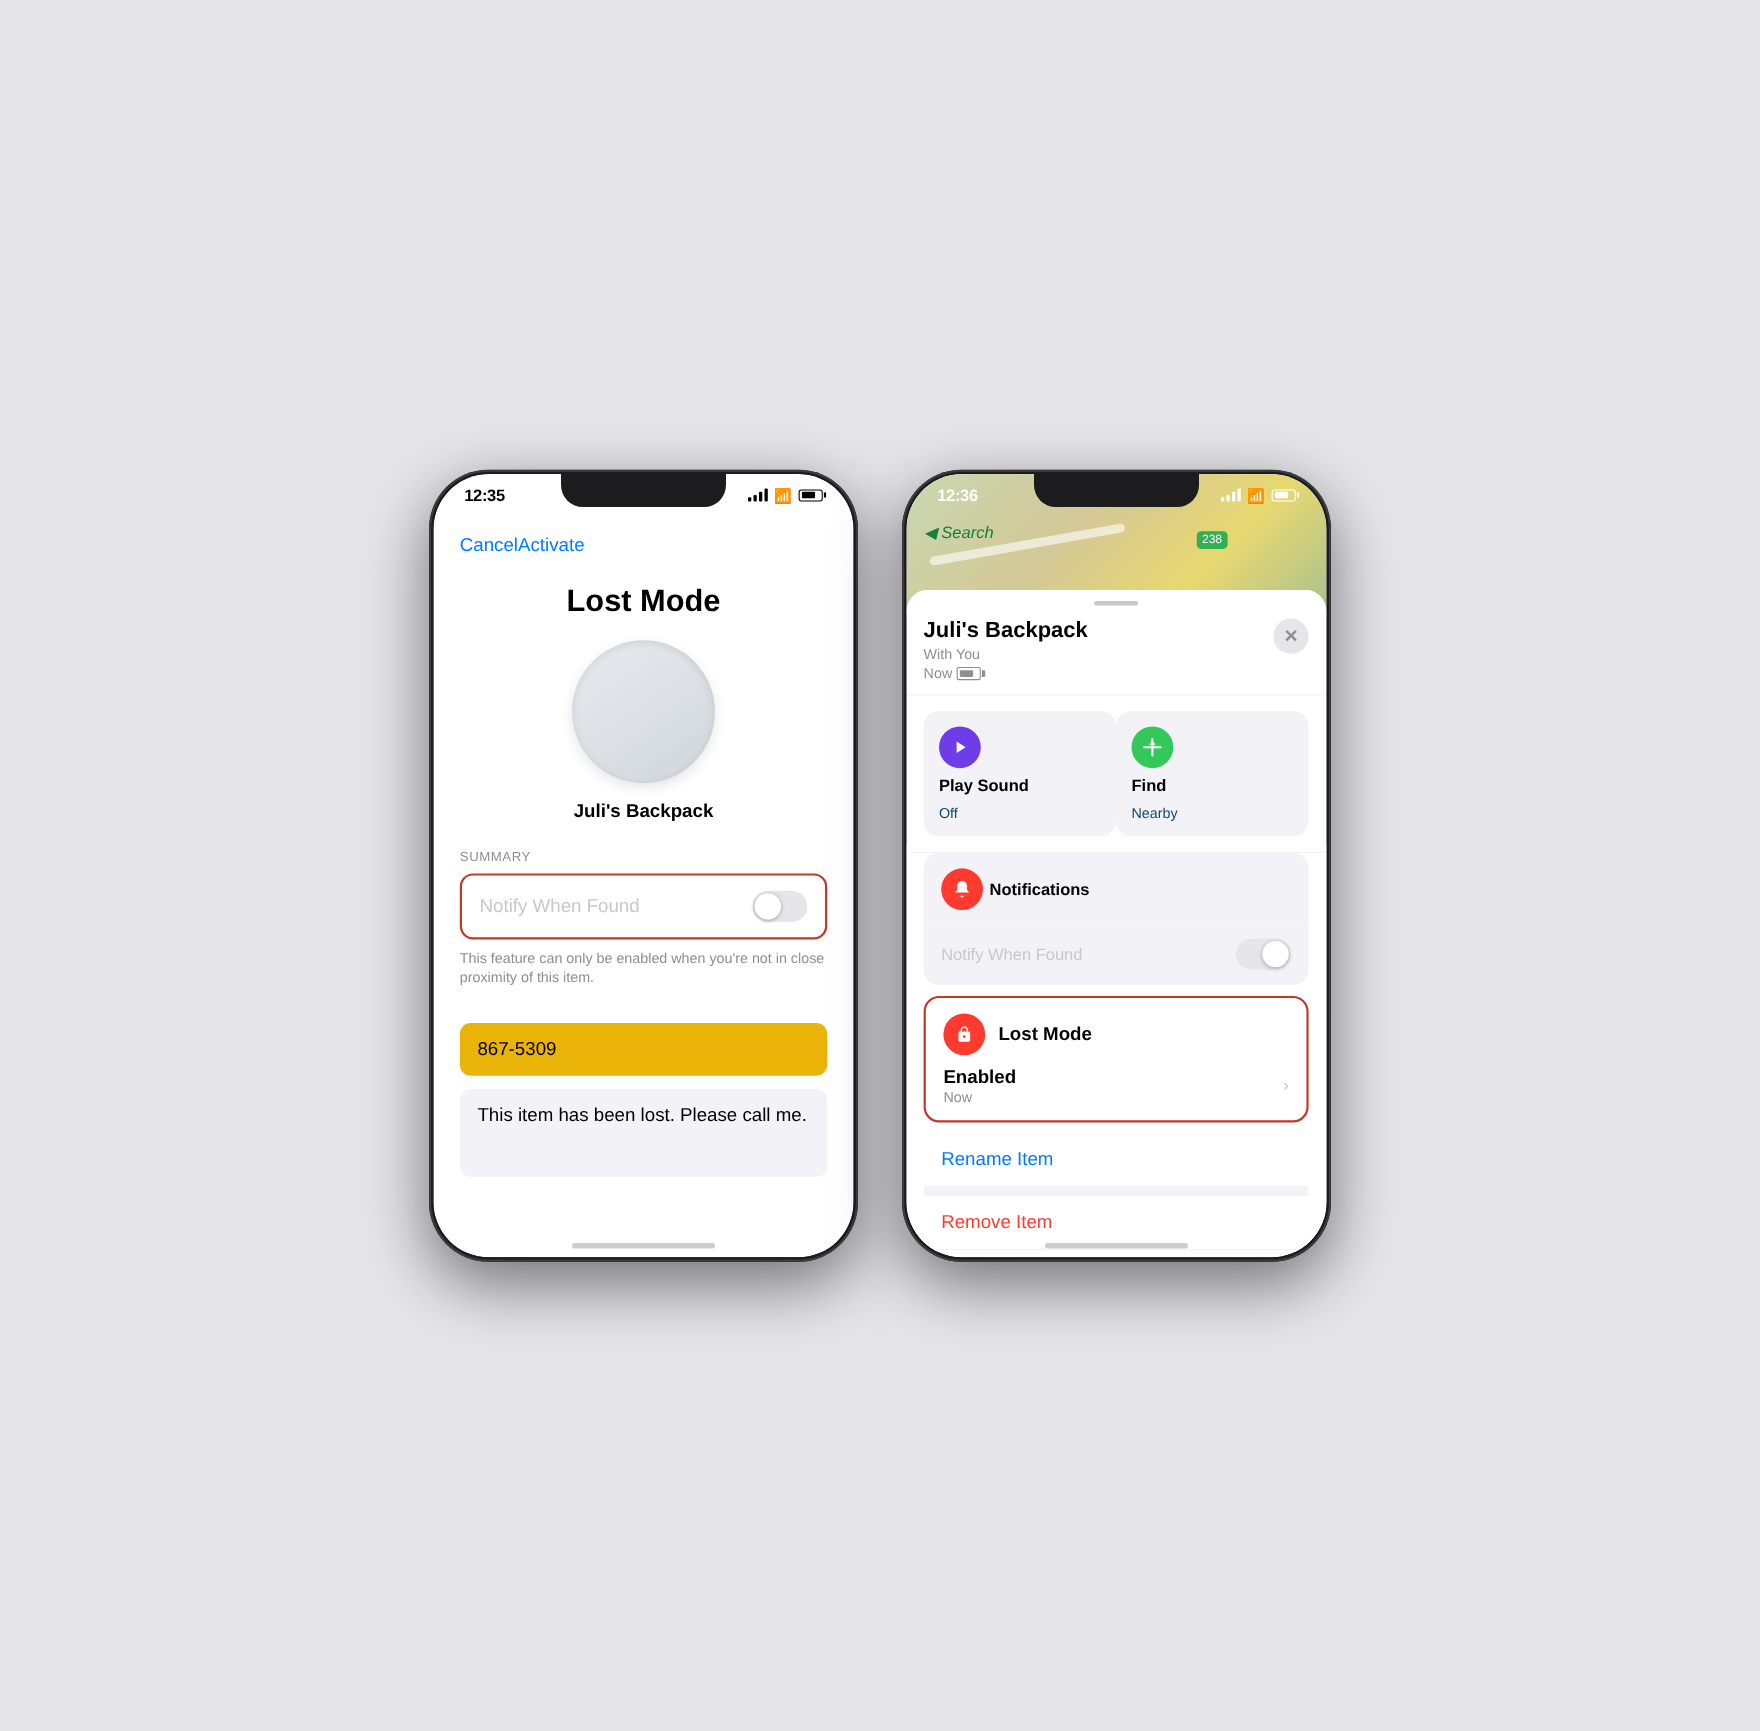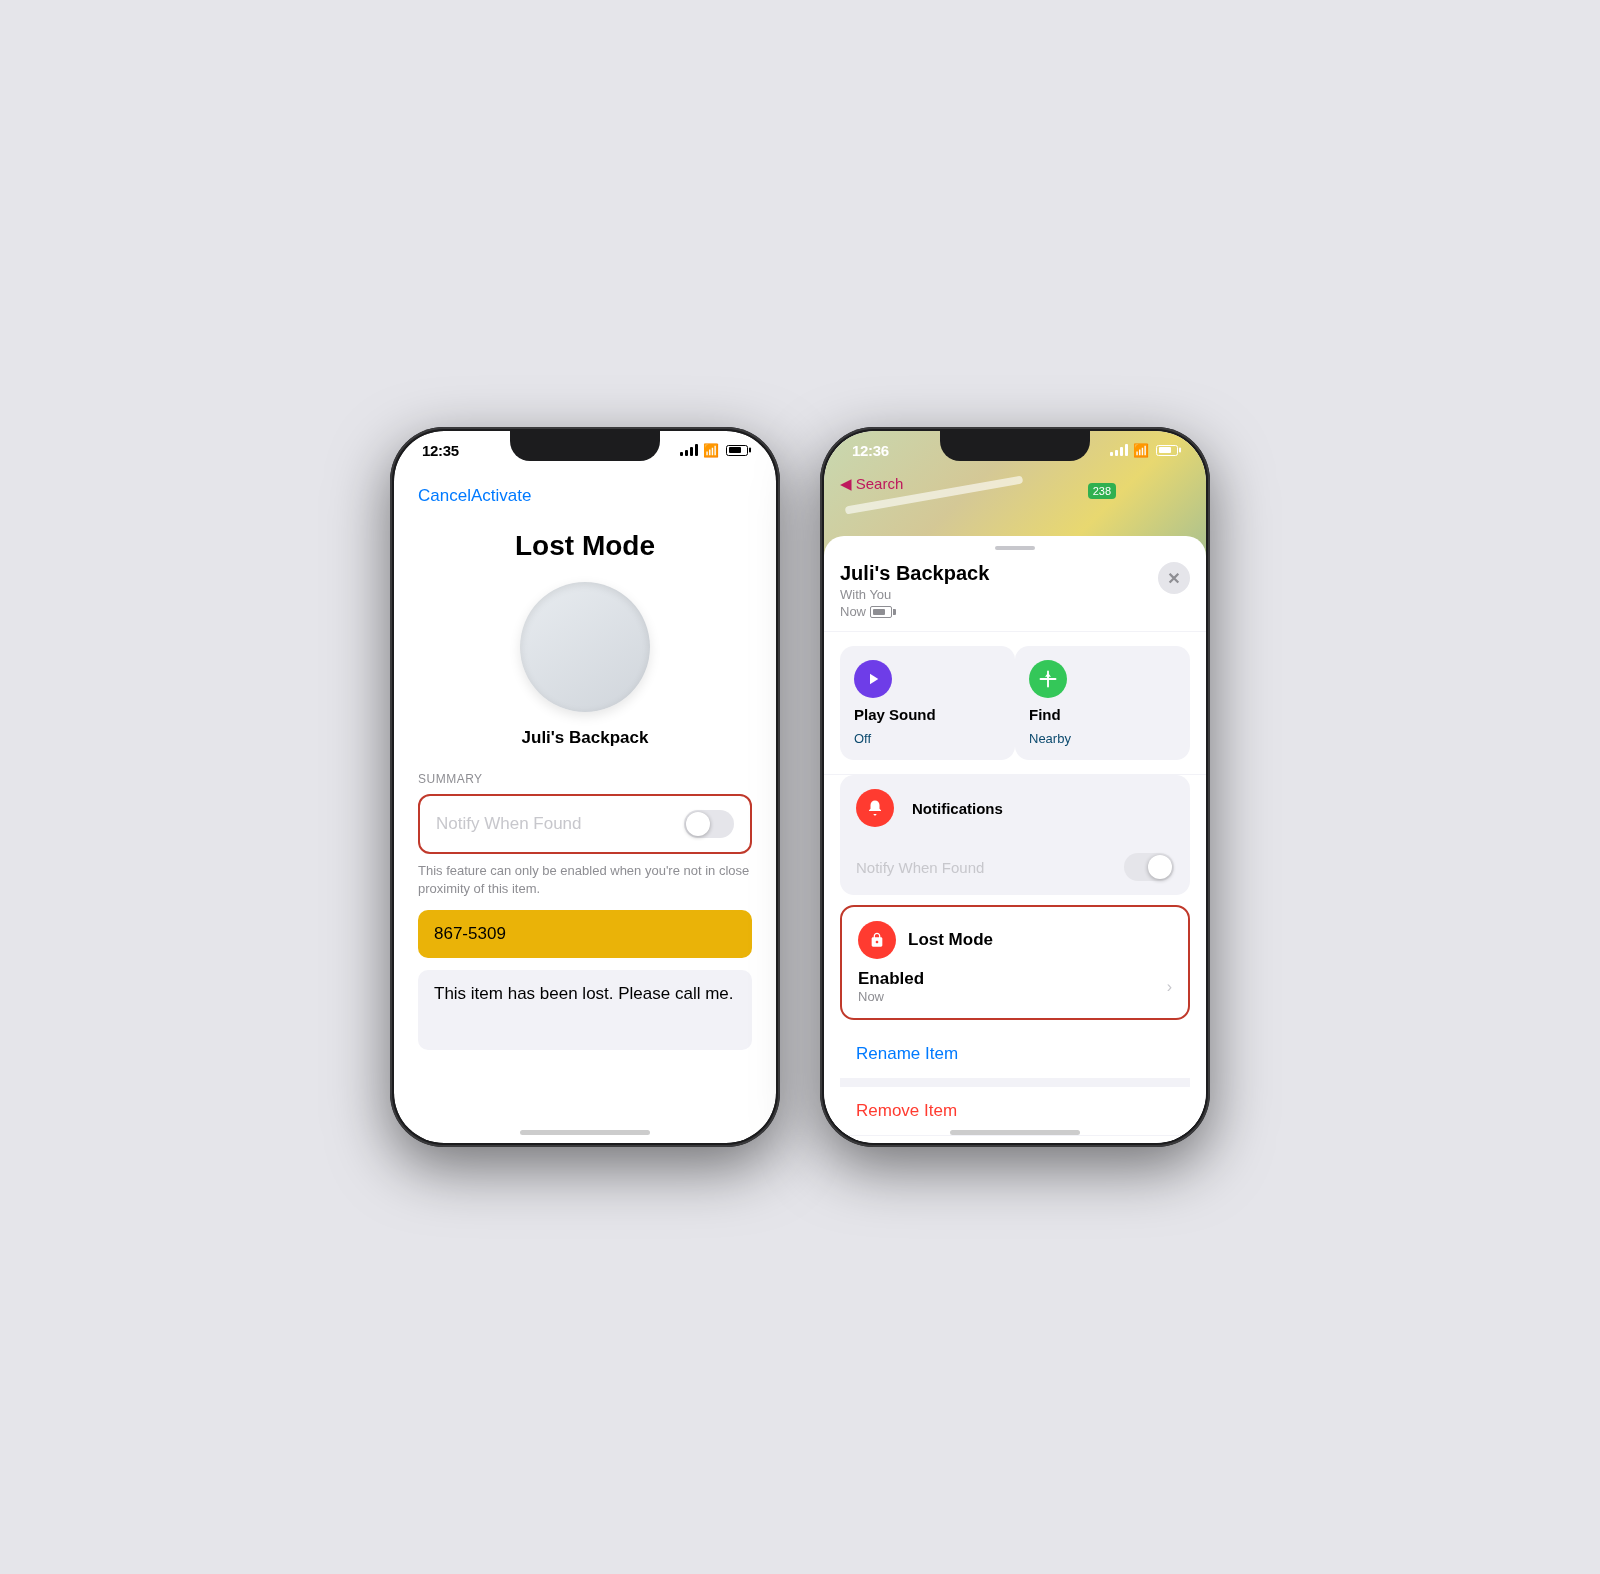--- a/index.html
+++ b/index.html
@@ -173,21 +173,21 @@
       background: #fff;
       border-radius: 50%;
       top: 2px; right: 2px;
       box-shadow: 0 1px 4px rgba(0,0,0,0.3);
     }
     .proximity-note {
       font-size: 13px;
       color: #8e8e93;
       line-height: 1.4;
       align-self: flex-start;
-      margin-bottom: 12px;
+      margin-bottom: 32px;
     }
     .phone-input {
       width: 100%;
       background: #eab308;
       border-radius: 10px;
       padding: 14px 16px;
       font-size: 17px;
       color: #000;
       margin-bottom: 12px;
     }
@@ -347,21 +347,21 @@
       color: #000;
     }
     .action-subtitle {
       font-size: 13px;
       color: #0c4a6e;
     }
     .section-row {
       padding: 14px 16px;
       display: flex;
       align-items: center;
-      gap: 18px;
+      gap: 6px;
       background: #f2f2f7;
     }
     .notify-row {
       display: flex;
       justify-content: space-between;
       align-items: center;
       padding: 12px 16px 14px;
       background: #f2f2f7;
     }
     .notify-row-label {
@@ -526,21 +526,21 @@
               <div class="signal-bar" style="height:9px"></div>
               <div class="signal-bar" style="height:12px"></div>
             </div>
             <span class="wifi-icon">📶</span>
             <div class="battery-status">
               <div class="battery-fill-status"></div>
             </div>
           </div>
         </div>
 
-        <div style="position:absolute;top:44px;left:16px;font-size:15px;color:#be185d;z-index:5;">◀ Search</div>
+        <div style="position:absolute;top:44px;left:16px;font-size:15px;color:#15803d;z-index:5;font-style:italic;">◀ Search</div>
 
         <div class="sheet">
           <div class="sheet-handle"></div>
 
           <div class="sheet-header">
             <div class="sheet-title-group">
               <div class="sheet-title">Juli's Backpack</div>
               <div class="sheet-subtitle">With You</div>
               <div class="sheet-status">
                 <span>Now</span>

